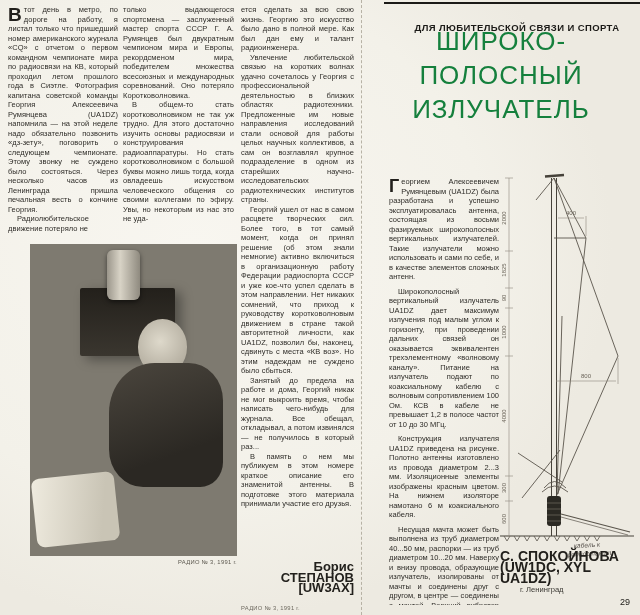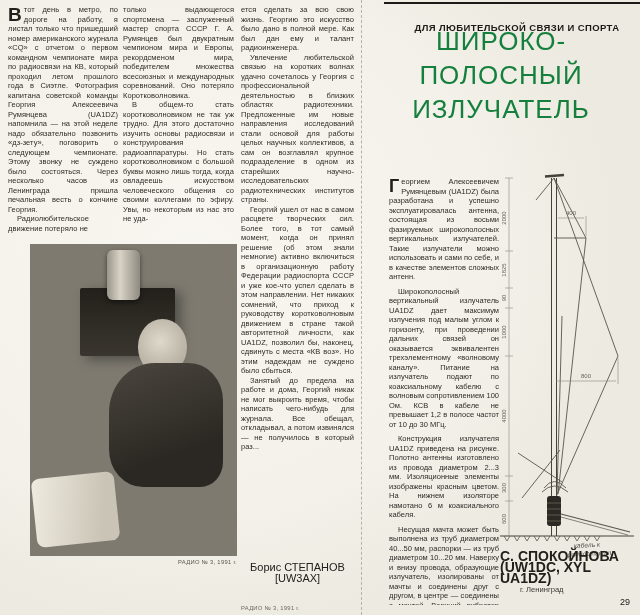--- a/index.html
+++ b/index.html
@@ -31,21 +31,21 @@
   .ph-equip{position:absolute;left:24%;top:14%;width:46%;height:22%;background:linear-gradient(180deg,#23201b,#3a362f);
     border-radius:2px;box-shadow:6px 4px 12px rgba(0,0,0,.35);}
   .ph-head{position:absolute;left:52%;top:24%;width:24%;height:18%;border-radius:50%;
     background:radial-gradient(circle at 45% 40%, #ded9cb 0%, #b5afa1 70%, #8b8679 100%);}
   .ph-body{position:absolute;left:38%;top:38%;width:55%;height:40%;border-radius:40% 30% 20% 30%;
     background:linear-gradient(160deg,#4b463e,#2b2823 70%);}
   .ph-papers{position:absolute;left:2%;top:74%;width:40%;height:22%;border-radius:8px;
     background:linear-gradient(100deg,#efebdf,#c9c4b5 80%);transform:rotate(-6deg);}
   #photo-caption{position:absolute;left:30px;top:559px;width:207px;text-align:right;font-size:5.8px;color:#5c584f;letter-spacing:.3px;}
   #left-footer{position:absolute;left:241px;top:605px;font-size:5.8px;color:#6e6a60;letter-spacing:.3px;}
-  #col3-author{position:absolute;left:241px;top:562px;width:113px;text-align:center;font-weight:normal;font-size:11px;line-height:10.5px;color:#22201c;}
+  #col3-author{position:absolute;left:241px;top:562px;width:113px;text-align:right;font-weight:bold;font-size:13px;line-height:10.5px;color:#22201c;}
   #gutter{position:absolute;left:361px;top:0;height:615px;width:0;border-left:1px dashed #b7b2a5;}
   #kicker{position:absolute;left:384px;top:2px;width:266px;text-align:center;font-weight:bold;font-size:9.5px;
     letter-spacing:.4px;color:#1b1a17;border-top:2px solid #1b1a17;padding-top:18px;}
   #title{position:absolute;left:366px;top:24px;width:270px;text-align:center;font-weight:normal;
     font-size:26px;line-height:34px;letter-spacing:1px;color:#15803d;}
   #rbody{position:absolute;left:389px;top:177px;width:110px;height:428px;text-align:justify;
     font-size:7.5px;line-height:9.5px;overflow:hidden;}
   #rbody p{margin:0 0 5px 0;text-indent:9px;}
   #rbody p.pfirst{text-indent:0;}
   .dropcap2{float:left;font-weight:bold;font-size:18px;line-height:16px;padding:1px 2px 0 0;color:#22201c;}
@@ -69,20 +69,21 @@
 <div class="col" id="col2">
   <p class="pfirst">только выдающегося спортсмена — заслуженный мастер спорта СССР Г. А. Румянцев был двукратным чемпионом мира и Европы, рекордсменом мира, победителем множества всесоюзных и международных соревнований. Оно потеряло Коротковолновика.</p>
   <p>В общем-то стать коротковолновиком не так уж трудно. Для этого достаточно изучить основы радиосвязи и конструирования радиоаппаратуры. Но стать коротковолновиком с большой буквы можно лишь тогда, когда овладеешь искусством человеческого общения со своими коллегами по эфиру. Увы, но некоторым из нас это не уда-</p>
 </div>
 
 <div class="col" id="col3">
   <p class="pfirst">ется сделать за всю свою жизнь. Георгию это искусство было дано в полной мере. Как был дан ему и талант радиоинженера.</p>
   <p>Увлечение любительской связью на коротких волнах удачно сочеталось у Георгия с профессиональной деятельностью в близких областях радиотехники. Предложенные им новые направления исследований стали основой для работы целых научных коллективов, а сам он возглавлял крупное подразделение в одном из старейших научно-исследовательских радиотехнических институтов страны.</p>
   <p>Георгий ушел от нас в самом расцвете творческих сил. Более того, в тот самый момент, когда он принял решение (об этом знали немногие) активно включиться в организационную работу Федерации радиоспорта СССР и уже кое-что успел сделать в этом направлении. Нет никаких сомнений, что приход к руководству коротковолновым движением в стране такой авторитетной личности, как UA1DZ, позволил бы, наконец, сдвинуть с места «КВ воз». Но этим надеждам не суждено было сбыться.</p>
   <p>Занятый до предела на работе и дома, Георгий никак не мог выкроить время, чтобы написать чего-нибудь для журнала. Все обещал, откладывал, а потом извинялся — не получилось в который раз...</p>
+  <p>В память о нем мы публикуем в этом номере краткое описание его знаменитой антенны. В подготовке этого материала принимали участие его друзья.</p>
 </div>
 
 <div id="photo">
   <div class="ph-equip"></div>
   <div class="ph-cyl"></div>
   <div class="ph-head"></div>
   <div class="ph-body"></div>
   <div class="ph-papers"></div>
 </div>
 <div id="photo-caption">РАДИО № 3, 1991 г.</div>

